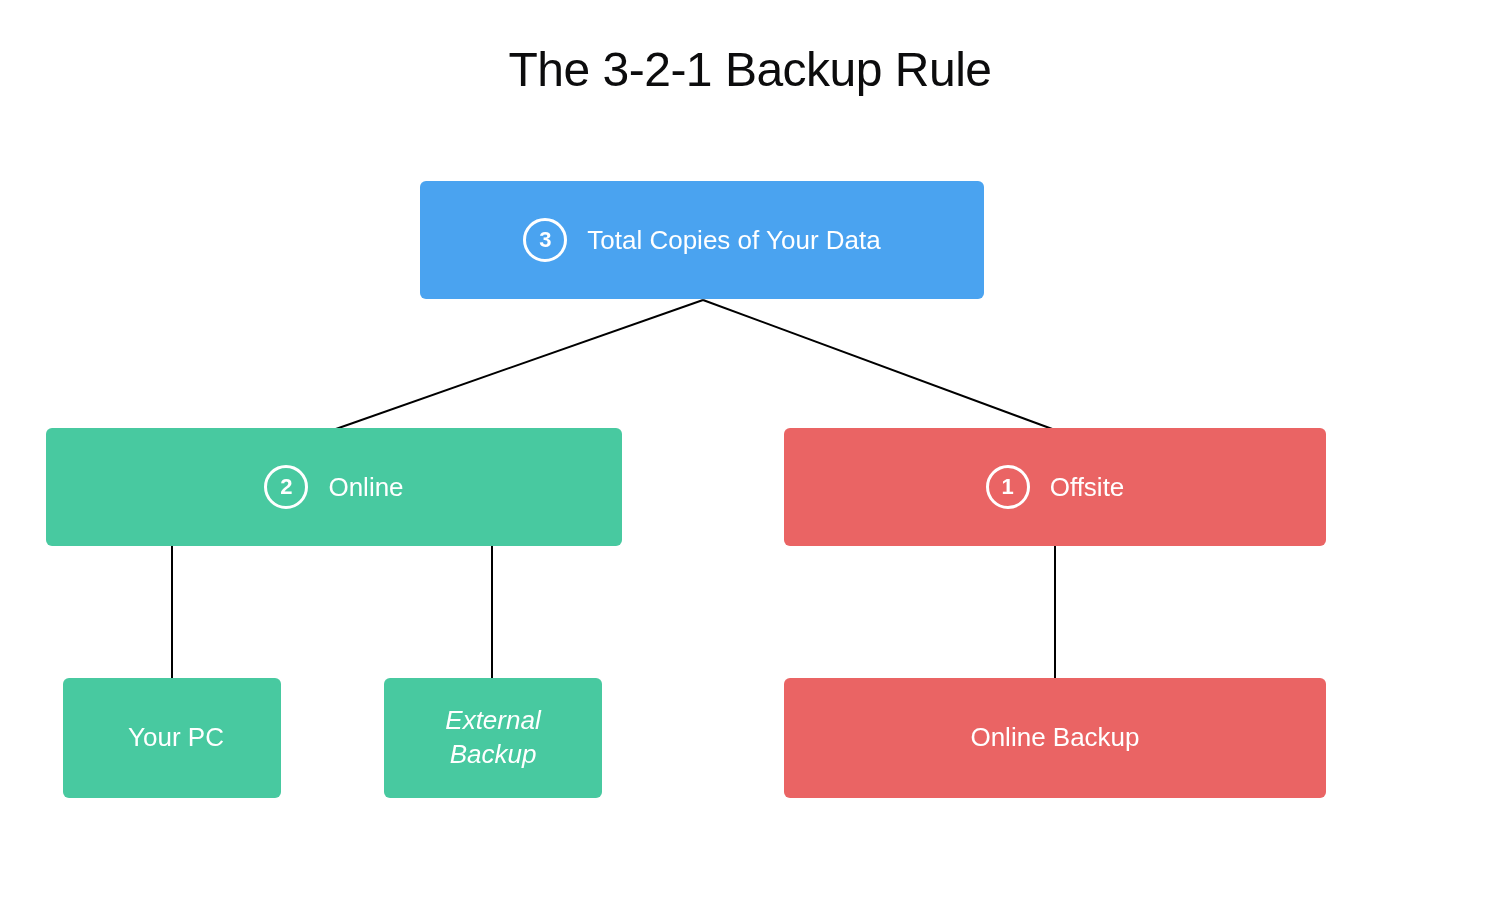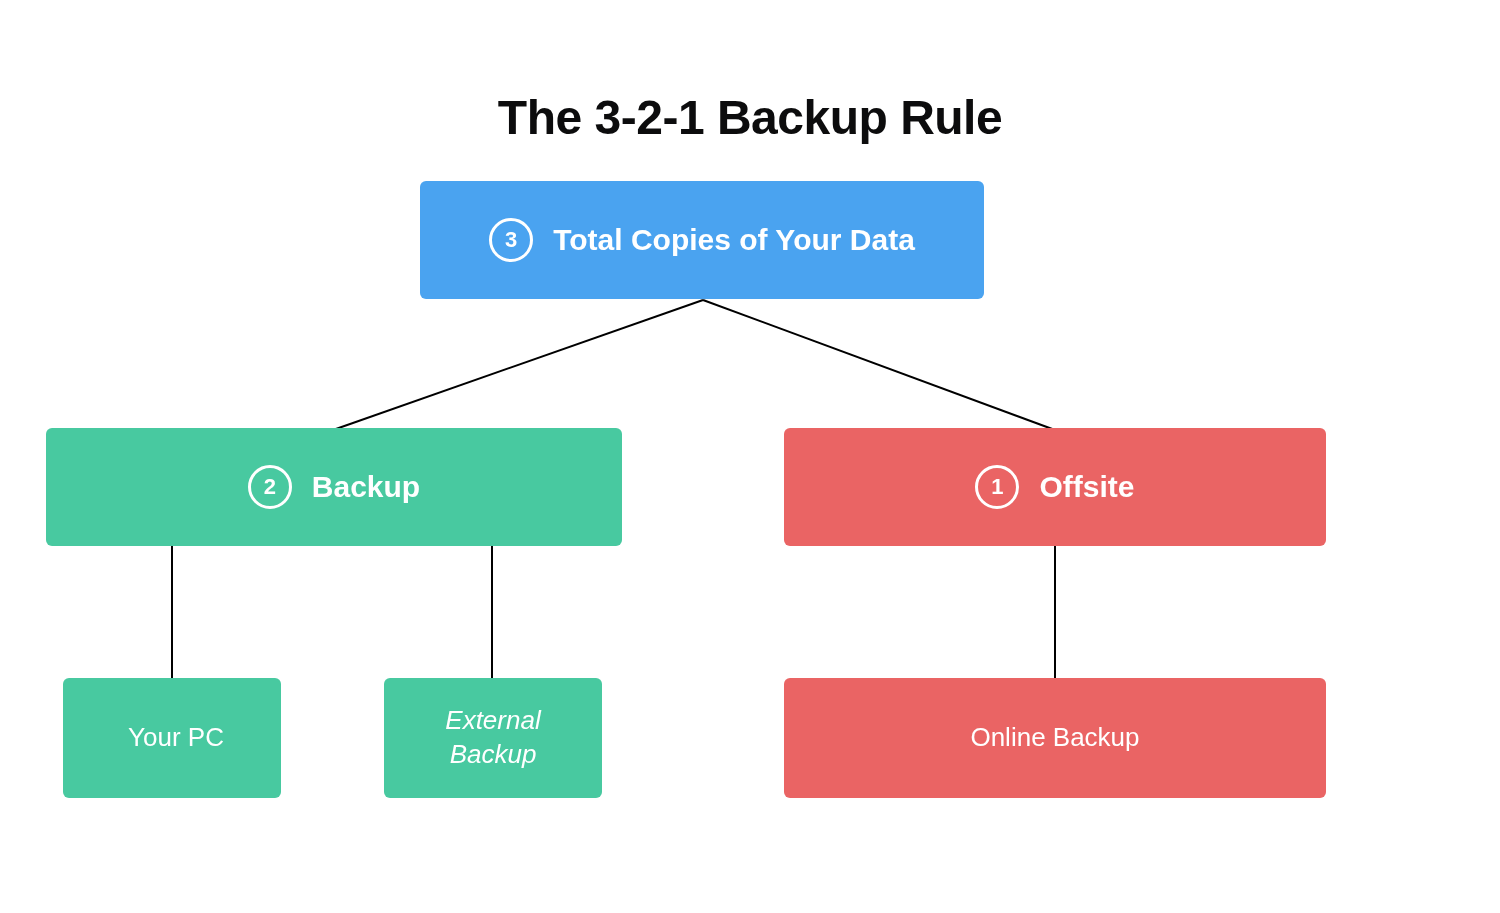--- a/index.html
+++ b/index.html
@@ -10,23 +10,23 @@
     body {
       font-family: -apple-system, BlinkMacSystemFont, "Segoe UI", Helvetica, Arial, sans-serif;
       background: #ffffff;
       width: 1500px;
       height: 913px;
       position: relative;
     }
     .title {
       text-align: center;
       font-size: 48px;
-      font-weight: 700;
+      font-weight: 400;
       color: #0c0c0d;
-      padding-top: 90px;
+      padding-top: 42px;
       letter-spacing: -0.5px;
     }
     .node {
       position: absolute;
       display: flex;
       align-items: center;
       justify-content: center;
       gap: 20px;
       color: #ffffff;
       border-radius: 6px;
@@ -36,22 +36,22 @@
       height: 44px;
       border: 3px solid #ffffff;
       border-radius: 50%;
       display: flex;
       align-items: center;
       justify-content: center;
       font-size: 22px;
       font-weight: 700;
     }
     .node-label {
-      font-size: 30px;
-      font-weight: 700;
+      font-size: 26px;
+      font-weight: 400;
     }
     .leaf {
       position: absolute;
       display: flex;
       align-items: center;
       justify-content: center;
       color: #ffffff;
       border-radius: 6px;
       font-size: 26px;
       font-weight: 500;
@@ -88,21 +88,21 @@
   <div class="circle-badge">
     <span>3</span>
   </div>
   <span class="node-label">Total Copies of Your Data</span>
 </div>
 
 <div class="node" style="left:46px; top:428px; width:576px; height:118px; background:#48c9a0;">
   <div class="circle-badge">
     <span>2</span>
   </div>
-  <span class="node-label">Backup</span>
+  <span class="node-label">Online</span>
 </div>
 
 <div class="node" style="left:784px; top:428px; width:542px; height:118px; background:#ea6464;">
   <div class="circle-badge">
     <span>1</span>
   </div>
   <span class="node-label">Offsite</span>
 </div>
 
 <div class="leaf" style="left:63px; top:678px; width:218px; height:120px; background:#48c9a0;padding-left:8px;">

